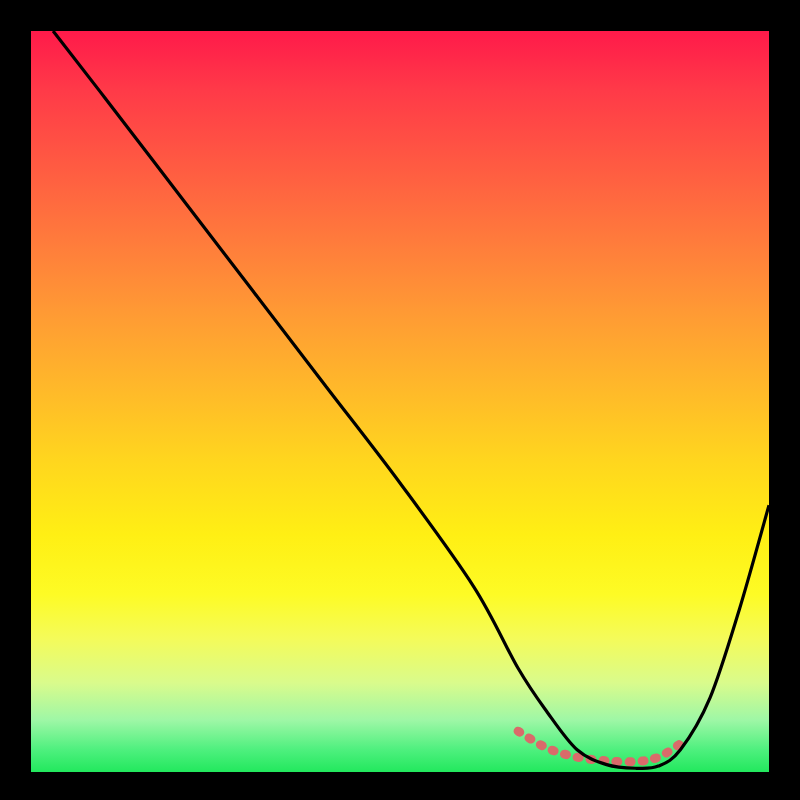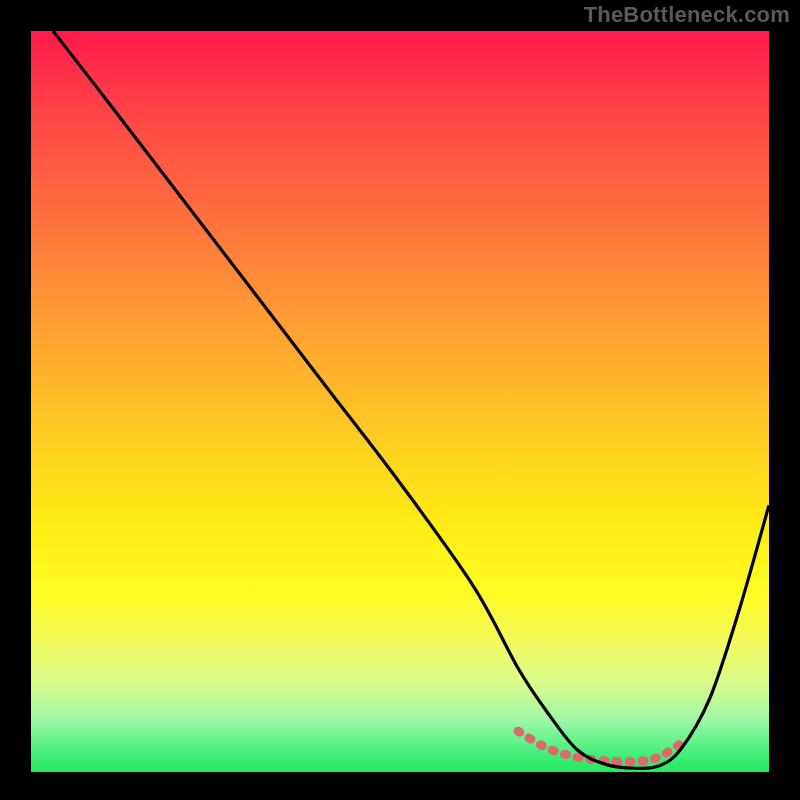--- a/index.html
+++ b/index.html
@@ -59,21 +59,20 @@
     position: absolute;
     inset: 0;
     width: 100%;
     height: 100%;
   }
 </style>
 </head>
 <body>
 
 <div class="frame">
-  <div class="attribution">TheBottleneck.com</div>
 
   <div class="plot-area">
     <div class="gradient"></div>
     <svg class="curves" viewBox="0 0 738 741" preserveAspectRatio="none">
       <path id="optimal-band-path" fill="none" stroke="#d96b6a" stroke-width="9" stroke-linecap="round" stroke-linejoin="round" stroke-dasharray="2 11" d="M 487.1 700.2 C 492.0 703.1, 506.8 713.0, 516.6 717.3 C 526.4 721.6, 536.3 724.1, 546.1 726.2 C 556.0 728.3, 565.8 729.1, 575.6 729.9 C 585.5 730.6, 596.5 731.2, 605.2 730.6 C 613.8 730.0, 619.9 729.1, 627.3 726.2 C 634.7 723.2, 645.8 715.1, 649.4 712.8"></path>
       <path id="bottleneck-curve-path" fill="none" stroke="#000000" stroke-width="3.2" stroke-linejoin="round" d="M 22.1 0.0 C 30.8 11.1, 52.9 39.5, 73.8 66.7 C 94.7 93.9, 123.0 130.9, 147.6 163.0 C 172.2 195.1, 196.8 227.2, 221.4 259.3 C 246.0 291.5, 270.6 323.6, 295.2 355.7 C 319.8 387.8, 344.4 418.7, 369.0 452.0 C 393.6 485.4, 423.1 524.9, 442.8 555.8 C 462.5 586.6, 474.8 616.3, 487.1 637.3 C 499.4 658.3, 506.8 668.1, 516.6 681.7 C 526.4 695.3, 536.3 710.1, 546.1 718.8 C 556.0 727.4, 565.8 730.5, 575.6 733.6 C 585.5 736.7, 596.5 737.0, 605.2 737.3 C 613.8 737.5, 619.9 738.2, 627.3 735.1 C 634.7 732.0, 640.8 730.1, 649.4 718.8 C 658.1 707.4, 669.1 690.4, 679.0 666.9 C 688.8 643.4, 698.6 610.1, 708.5 578.0 C 718.3 545.9, 733.1 491.5, 738.0 474.2"></path>
     </svg>
   </div>
 </div>
 

